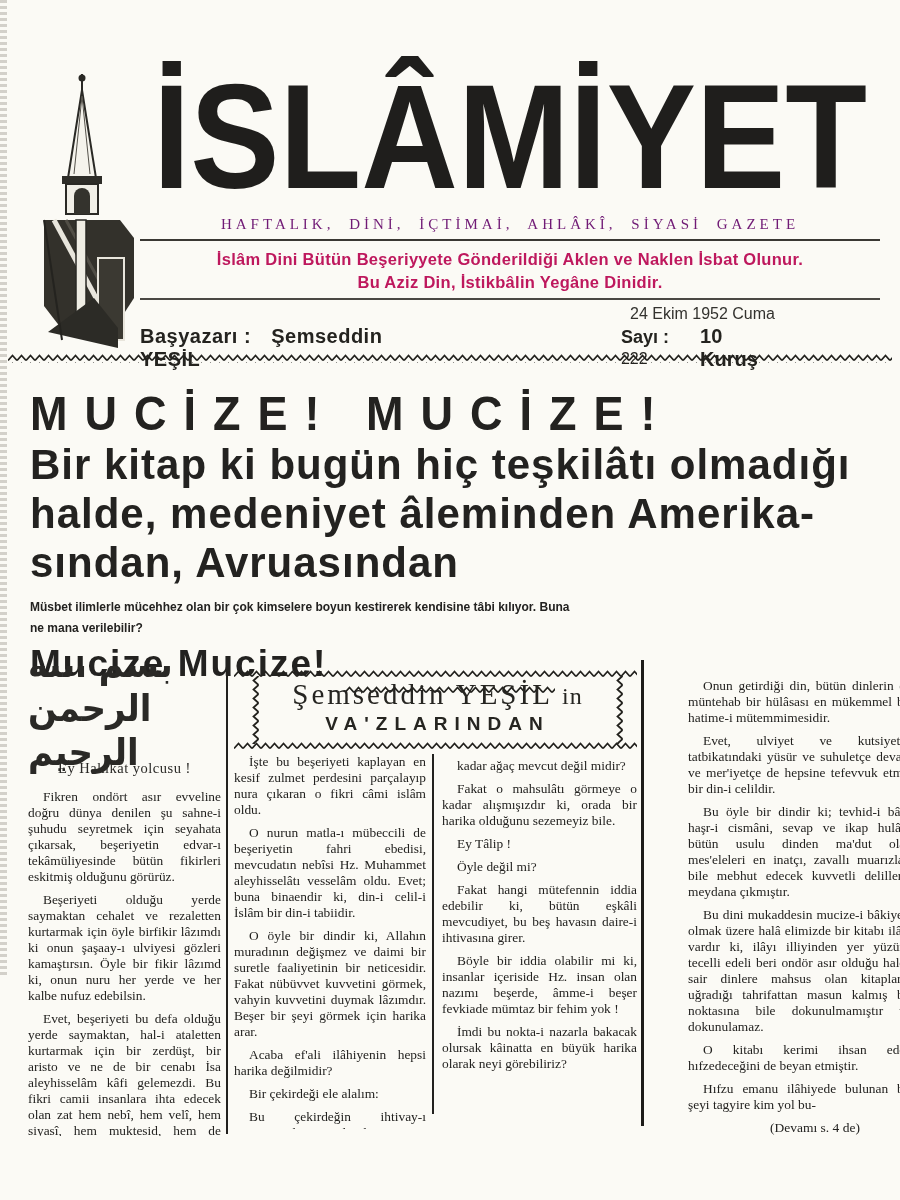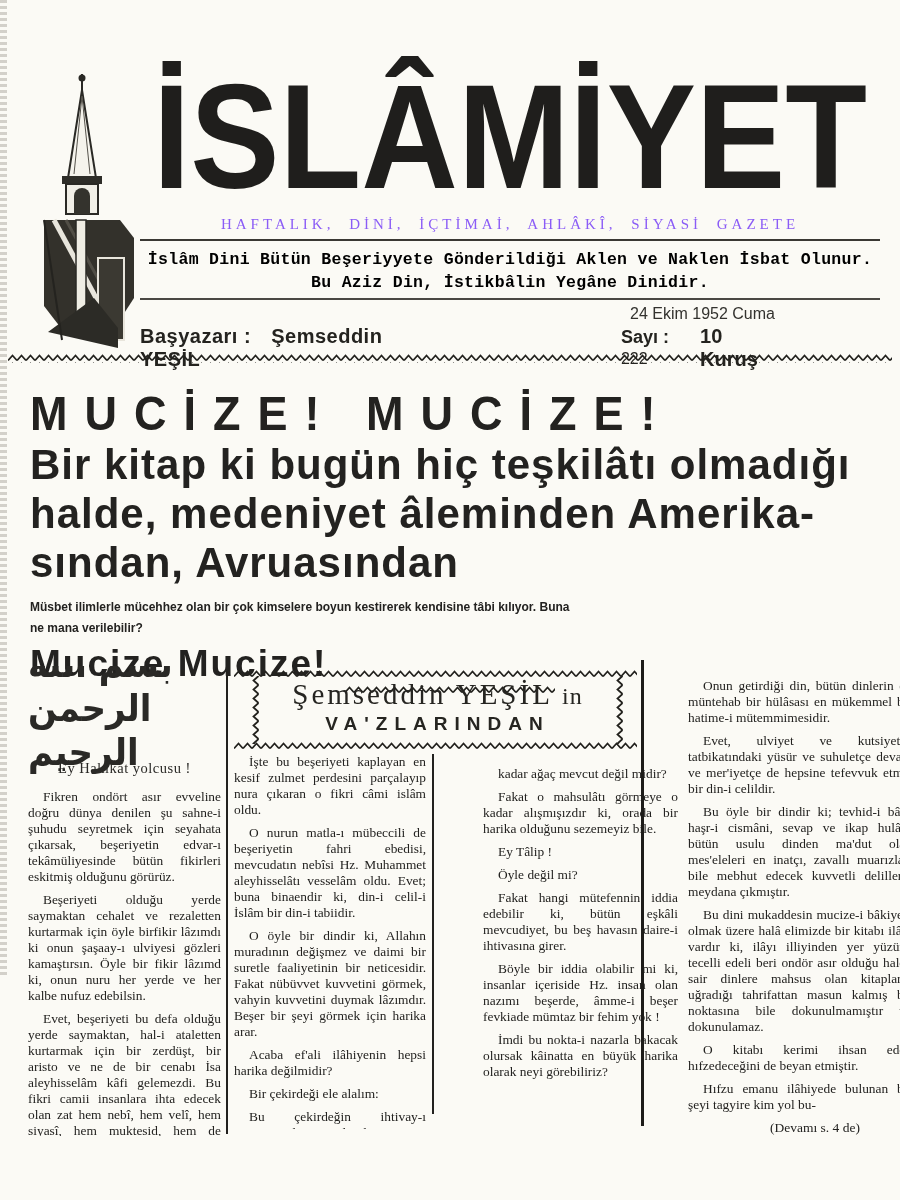--- a/index.html
+++ b/index.html
@@ -15,27 +15,27 @@
   }
   
   .mosque{position:absolute;left:24px;top:70px;width:116px;height:282px;}
   .mast{position:absolute;left:140px;top:56px;width:740px;}
   .mast-title-svg{display:block;margin:0 auto;}
   .mast-title-svg text{
     font-family:"Liberation Sans",sans-serif;font-weight:bold;fill:#1f1e1c;
   }
   .subtitle{
     text-align:center;font-family:"Liberation Serif",serif;font-size:15px;
-    letter-spacing:4px;word-spacing:7px;color:#8b5cf6;margin-top:2px;white-space:nowrap;
+    letter-spacing:4px;word-spacing:7px;color:#701a75;margin-top:2px;white-space:nowrap;
   }
   .rule{border:0;border-top:2px solid #3a3833;margin:6px 0 0 0;height:0;}
   .rule.dotted{border-top:2px solid #4a4843;}
   .slogan{
-    text-align:center;font-family:Liberation Mono, monospace;font-weight:bold;
-    font-size:16.5px;color:#000000;margin-top:9px;letter-spacing:.3px;
+    text-align:center;font-family:Liberation Sans, sans-serif;font-weight:bold;
+    font-size:16.5px;color:#be185d;margin-top:9px;letter-spacing:.3px;
   }
   .slogan2{margin-top:4px;}
   .dateline{
     text-align:right;padding-right:105px;font-family:"Liberation Sans",sans-serif;
     font-size:16px;color:#33322e;margin-top:5px;
   }
   .info-row{
     display:flex;align-items:baseline;margin-top:2px;
     font-family:"Liberation Sans",sans-serif;font-weight:bold;color:#24231f;
   }
@@ -85,21 +85,21 @@
   .fbox-title{
     position:absolute;left:30px;right:26px;top:18px;text-align:center;color:#262521;
   }
   .fbox-t1{font-family:"Liberation Serif",serif;font-size:29px;letter-spacing:3px;white-space:nowrap;}
   .fbox-t1 .small-in{font-size:24px;letter-spacing:1px;}
   .fbox-t2{font-family:"Liberation Sans",sans-serif;font-weight:bold;font-size:19px;
     letter-spacing:7px;margin-top:2px;}
   .fbox-cols{position:absolute;left:0;top:94px;right:0;bottom:0;}
   .fcol-1{position:absolute;left:2px;top:0;width:192px;height:375px;overflow:hidden;}
   .fcol-divider{position:absolute;left:200px;top:0;width:2px;height:360px;background:#22211e;}
-  .fcol-2{position:absolute;left:210px;top:12px;width:195px;height:375px;overflow:hidden;margin-left:41px;}
+  .fcol-2{position:absolute;left:210px;top:4px;width:195px;height:375px;overflow:hidden;}
   .exclaim{text-indent:15px;}
   .continuation{
     text-align:center;font-size:13.5px;margin-top:2px;padding-left:30px;color:#232220;
   }
 </style>
 </head>
 <body>
 
 <svg width="0" height="0" style="position:absolute" aria-hidden="true">
   <defs>

